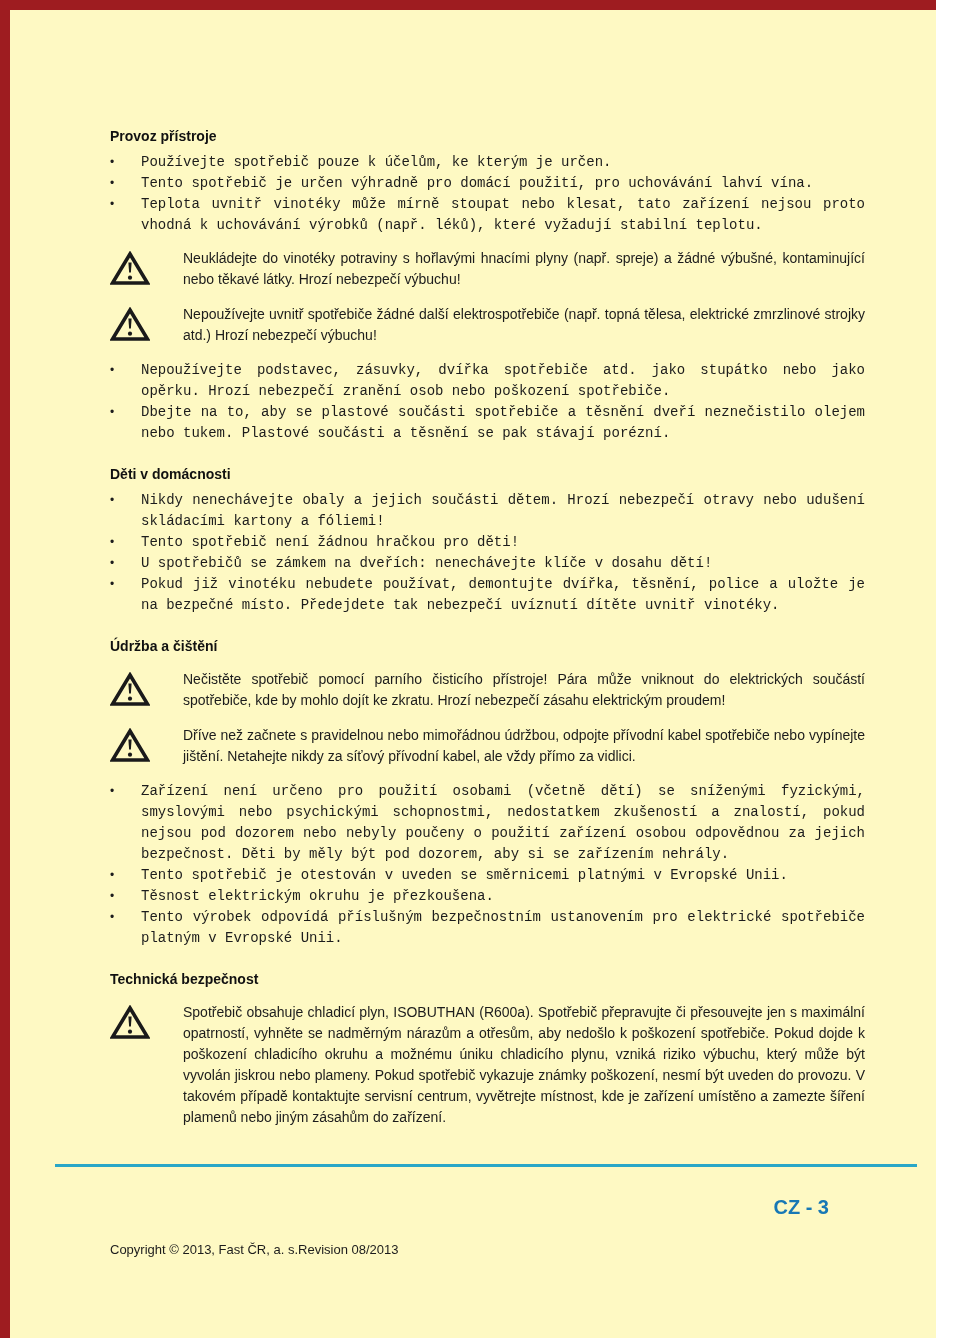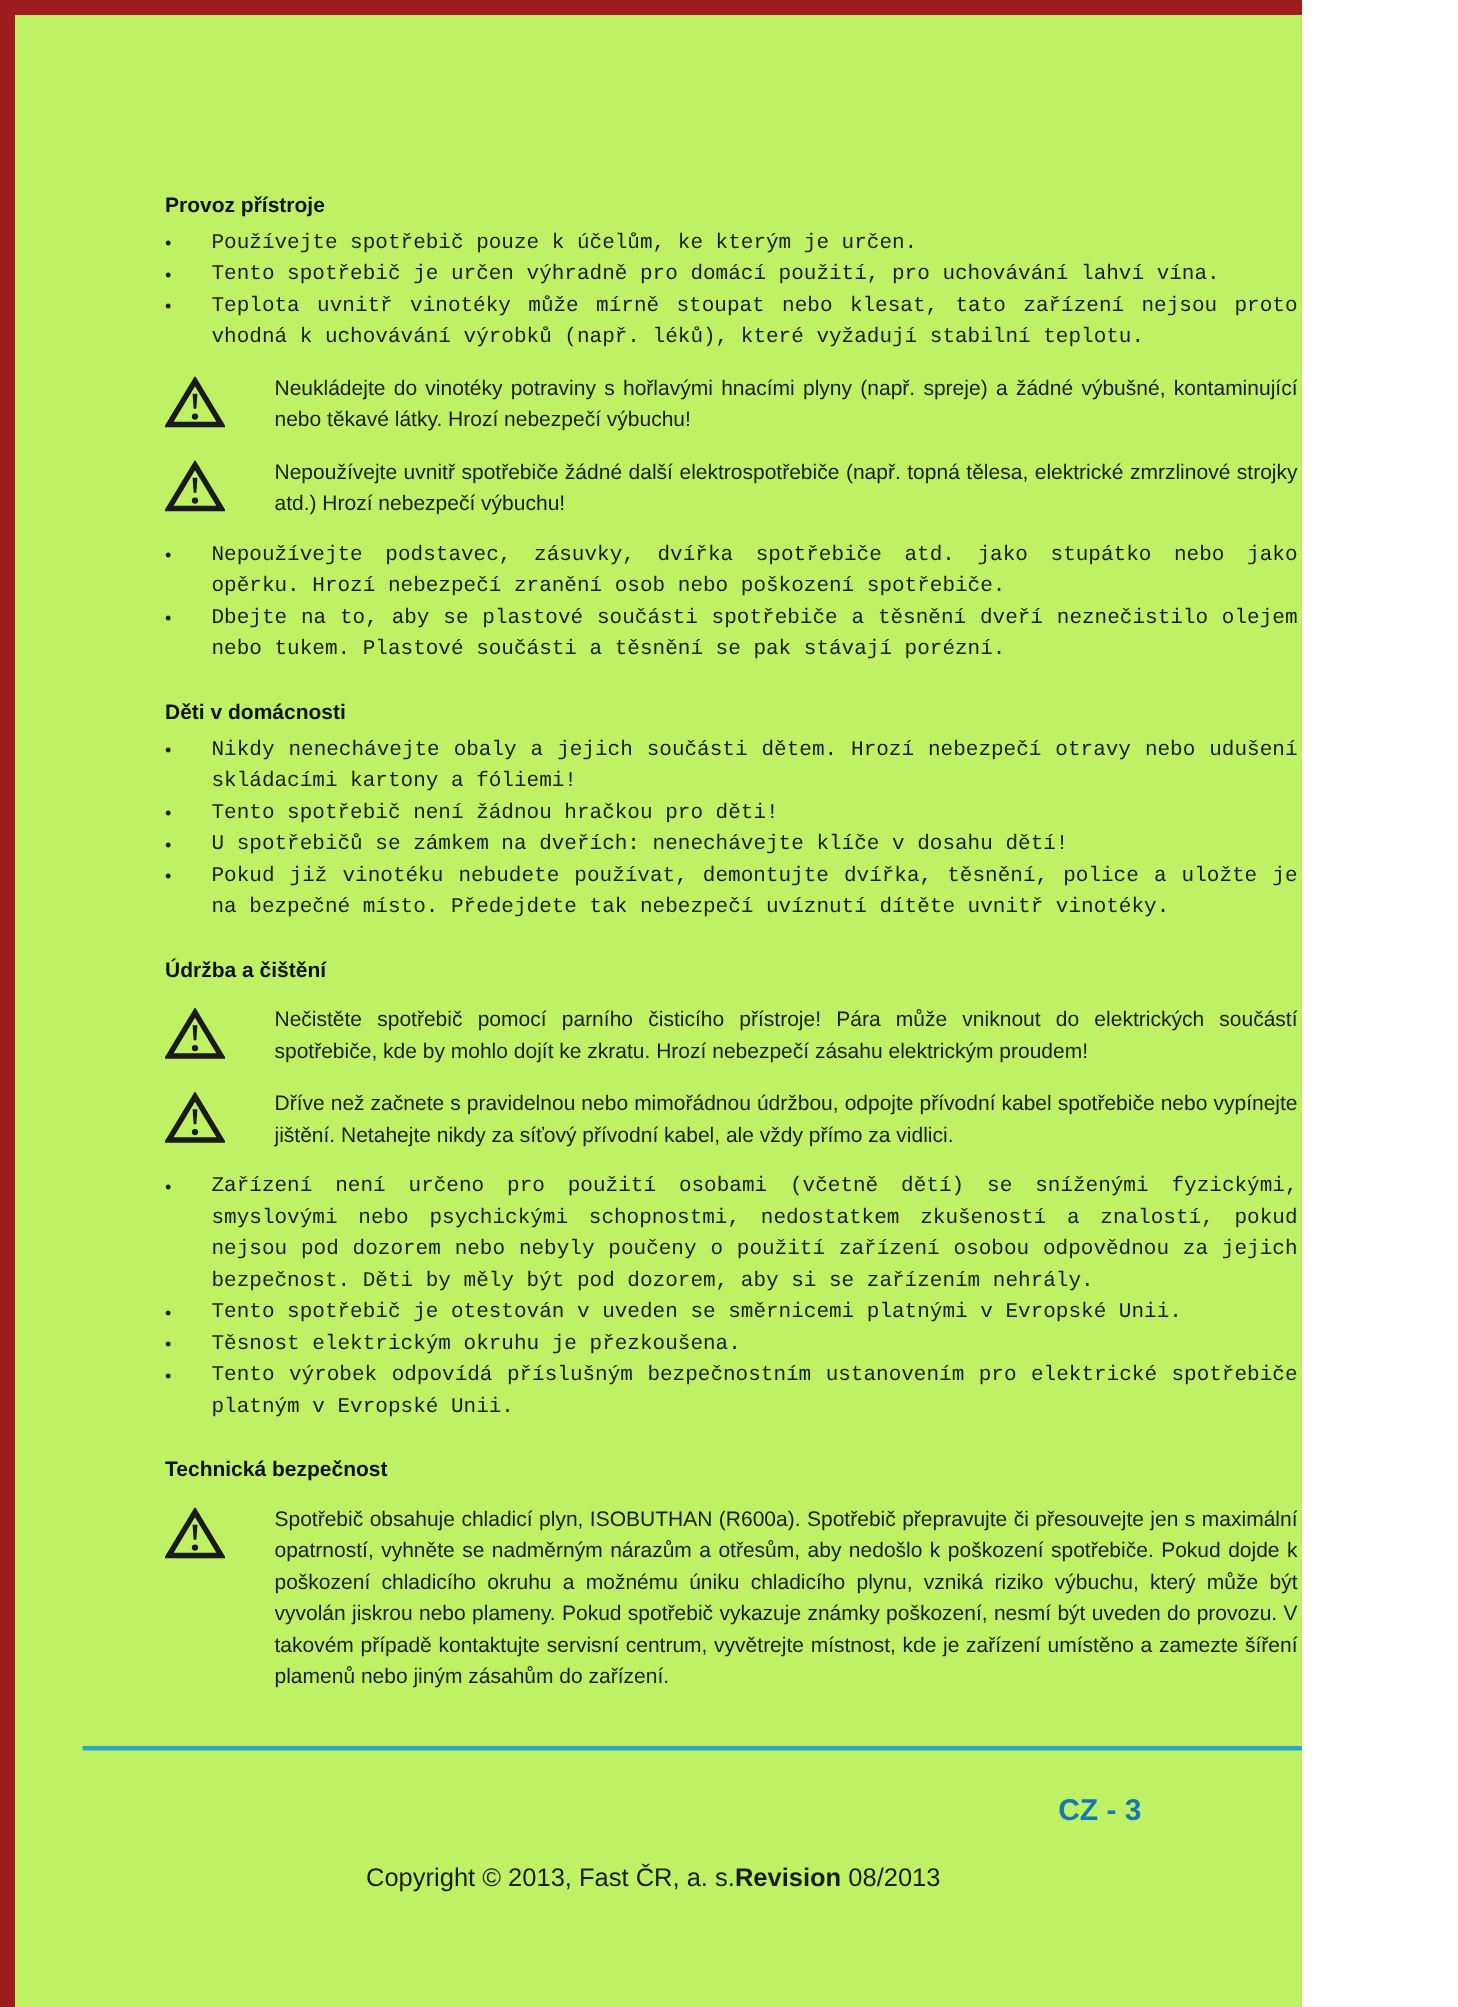--- a/index.html
+++ b/index.html
@@ -1,19 +1,19 @@
 <!DOCTYPE html>
 <html><head>
 <meta charset="utf-8">
 <style>
   html,body{margin:0;padding:0;background:#ffffff;}
   .page{
     position:relative;
-    width:868px;height:1338px;
-    background:#bef264;
+    width:936px;height:1338px;
+    background:#fef9c3;
     font-family:"Liberation Sans","DejaVu Sans",sans-serif;
     color:#1c1c1c;
     overflow:hidden;
   }
   .edge-top{position:absolute;top:0;left:0;width:972px;height:10px;background:#9e1c20;}
   .edge-left{position:absolute;top:0;left:0;width:10px;height:1338px;background:#9e1c20;}
   .content{
     position:absolute;left:110px;top:126px;width:755px;
     font-size:14px;line-height:21px;
   }
@@ -31,24 +31,24 @@
   .footer-divider{
     position:absolute;left:55px;top:1164px;width:862px;height:3px;
     background:#29a7c7;
   }
   .page-number{
     position:absolute;top:1196px;right:107px;
     font-size:20px;font-weight:bold;color:#1778b5;
   }
   .footer{
     position:absolute;left:110px;right:107px;top:1242px;
-    display:flex;justify-content:center;
-    font-size:17px;color:#1c1c1c;
+    display:flex;justify-content:flex-start;
+    font-size:13px;color:#1c1c1c;
   }
-  .footer b{font-weight:bold;}
+  .footer b{font-weight:normal;}
 </style>
 </head>
 <body>
 
 <div class="page">
   <div class="edge-top"></div>
   <div class="edge-left"></div>
 
   <div class="content" id="content">
       <div class="sec-heading first">Provoz přístroje</div>

